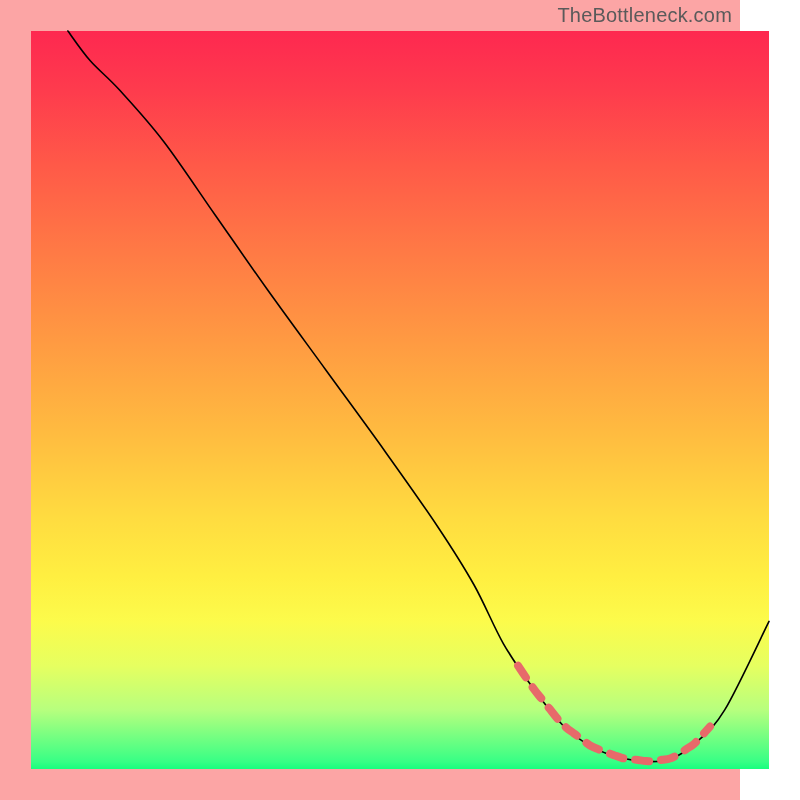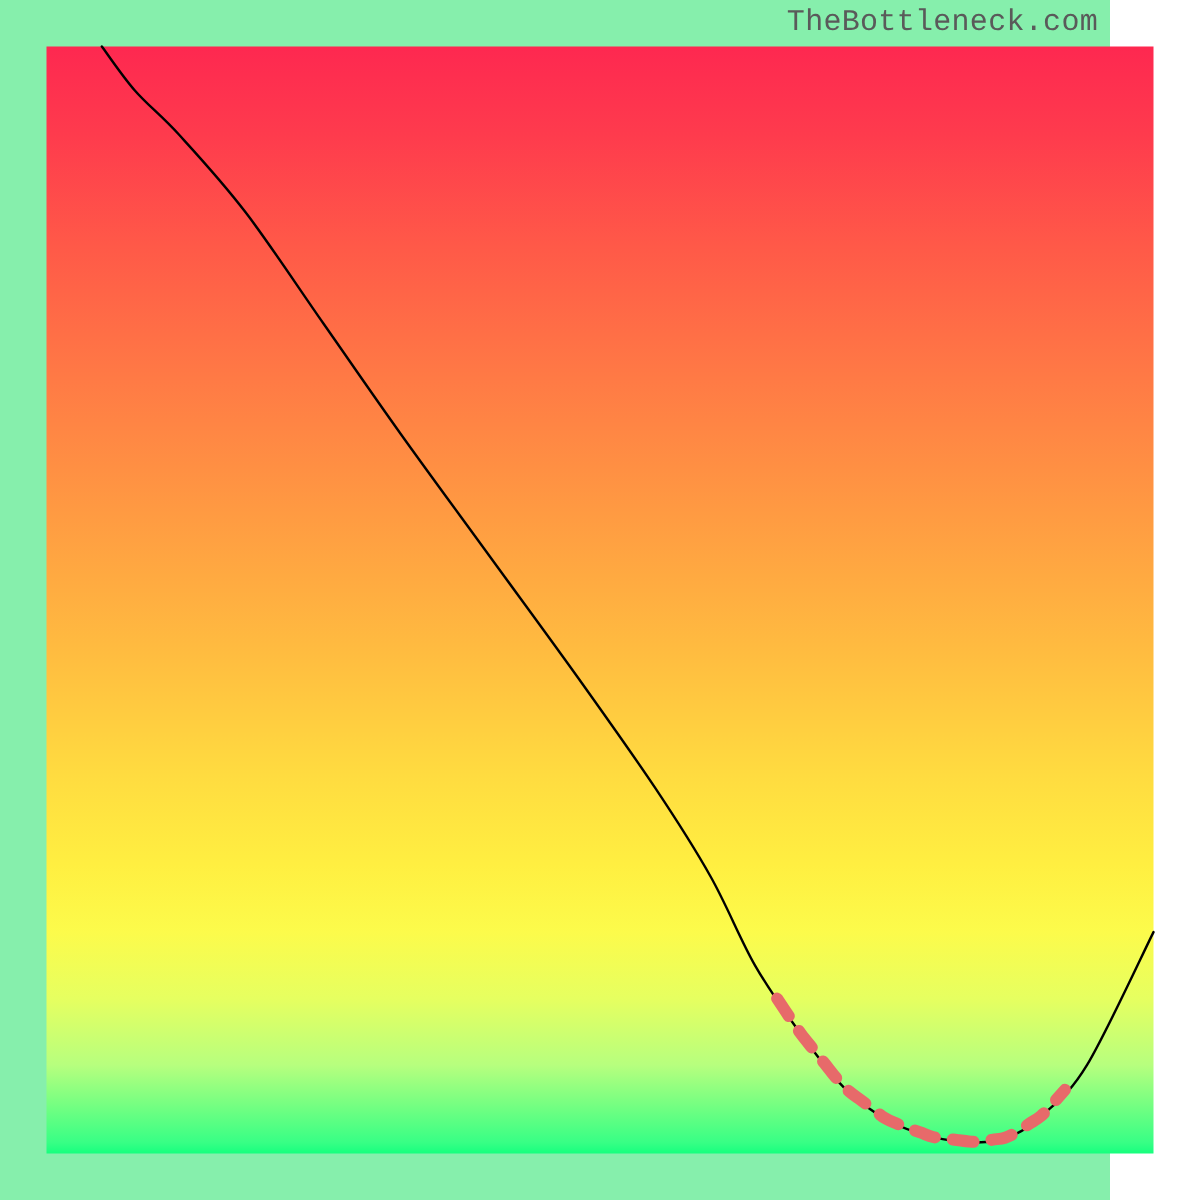--- a/index.html
+++ b/index.html
@@ -5,22 +5,21 @@
   body {
     margin: 0;
     padding: 0;
     font-family: Arial, Helvetica, sans-serif;
     background: #fff;
   }
   .stage {
     position: relative;
     width: 740px;
     height: 800px;
-    background: #86efac;
-    font-family: Liberation Mono, monospace;
+    background: #fca5a5;
   }
   .watermark {
     position: absolute;
     top: 4px;
     right: 8px;
     color: #5a5a5a;
     font-size: 20px;
     font-weight: 500;
     letter-spacing: 0.2px;
     z-index: 10;

